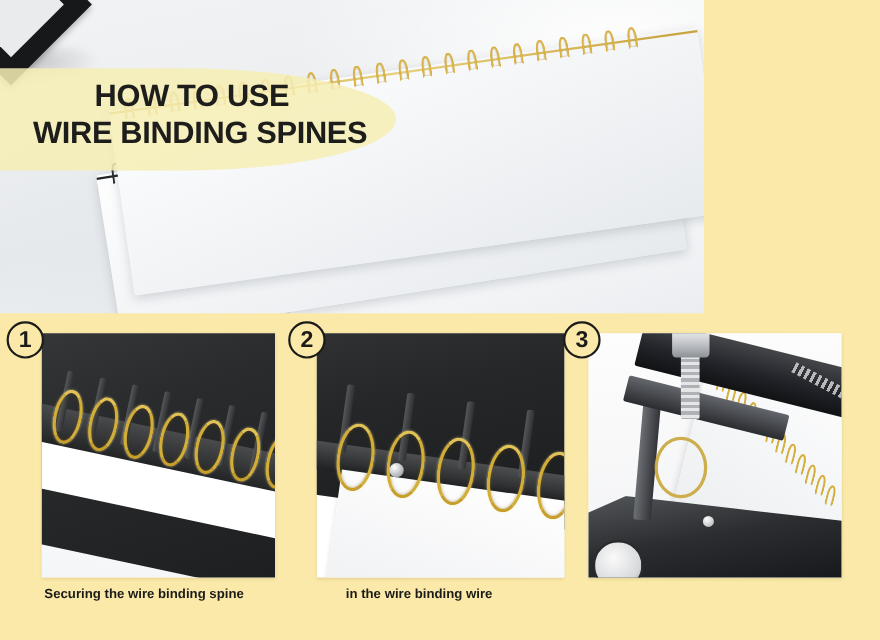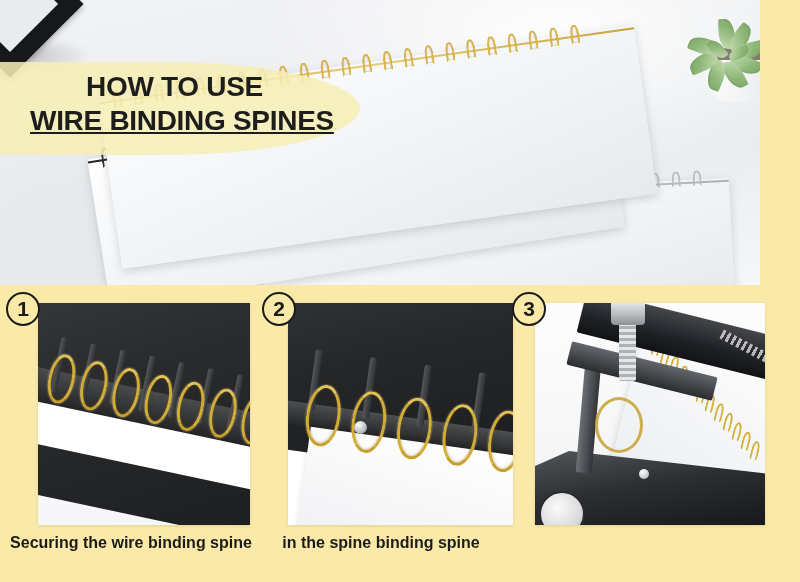--- a/index.html
+++ b/index.html
@@ -17,21 +17,21 @@
     width: 800px;
     height: 582px;
     background: #fae9a8;
     overflow: hidden;
   }
 
   
   .hero {
     position: absolute;
     left: 0; top: 0;
-    width: 760px; height: 285px;
+    width: 640px; height: 285px;
     overflow: hidden;
     background: linear-gradient(170deg, #f2f3f5 0%, #eceef0 35%, #e7eaec 60%, #f6f7f8 100%);
   }
 
   
   .desk-light {
     position: absolute;
     left: 0; top: 0; width: 800px; height: 285px;
     background:
       radial-gradient(ellipse 420px 210px at 560px 40px, rgba(255,255,255,0.95), rgba(255,255,255,0) 70%),
@@ -163,21 +163,21 @@
     width: 330px;
     z-index: 7;
     color: #1d1d1b;
     font-weight: bold;
     font-size: 28px;
     line-height: 1.22;
     letter-spacing: -0.3px;
     text-transform: uppercase;
   }
   .title-line1 { margin-left: 8px; }
-  .title-line2 { margin-left: -48px; text-decoration: underline; }
+  .title-line2 { margin-left: -48px; }
 
   
   .steps {
     position: absolute;
     left: 0; top: 285px;
     width: 800px; height: 297px;
     background: #fae9a8;
   }
   .step {
     position: absolute;
@@ -217,21 +217,21 @@
   .step-2 .photo { left: 38px; width: 225px; }
   .step-3 .photo { left: 35px; width: 230px; }
 
   .caption {
     position: absolute;
     left: 0; top: 248px;
     width: 100%;
     text-align: center;
     color: #1b1b19;
     font-weight: bold;
-    font-size: 16px;
+    font-size: 12px;
     line-height: 1.3;
     padding: 0 6px;
   }
   .step-3 .caption { top: 255px; }
 
   
   .p1-body {
     position: absolute;
     left: -24px; top: -34px;
     width: 300px; height: 250px;
@@ -611,21 +611,21 @@
         <div class="p2-spine">
           <div class="gloop"></div>
             <div class="gloop"></div>
             <div class="gloop"></div>
           <div class="gloop"></div>
             <div class="gloop"></div>
         </div>
         <div class="p2-knob"></div>
       </div>
       <div class="caption">
-        <div>in the spine binding spine</div>
+        <div>in the wire binding wire</div>
       </div>
     </div>
 
     <div class="step step-3">
       <div class="badge">3</div>
       <div class="photo">
         <div class="p3-bg"></div>
         <div class="p3-paper"></div>
         <div class="p3-spine3">
           <div class="sl" style="left:2px;top:0px;"></div>

